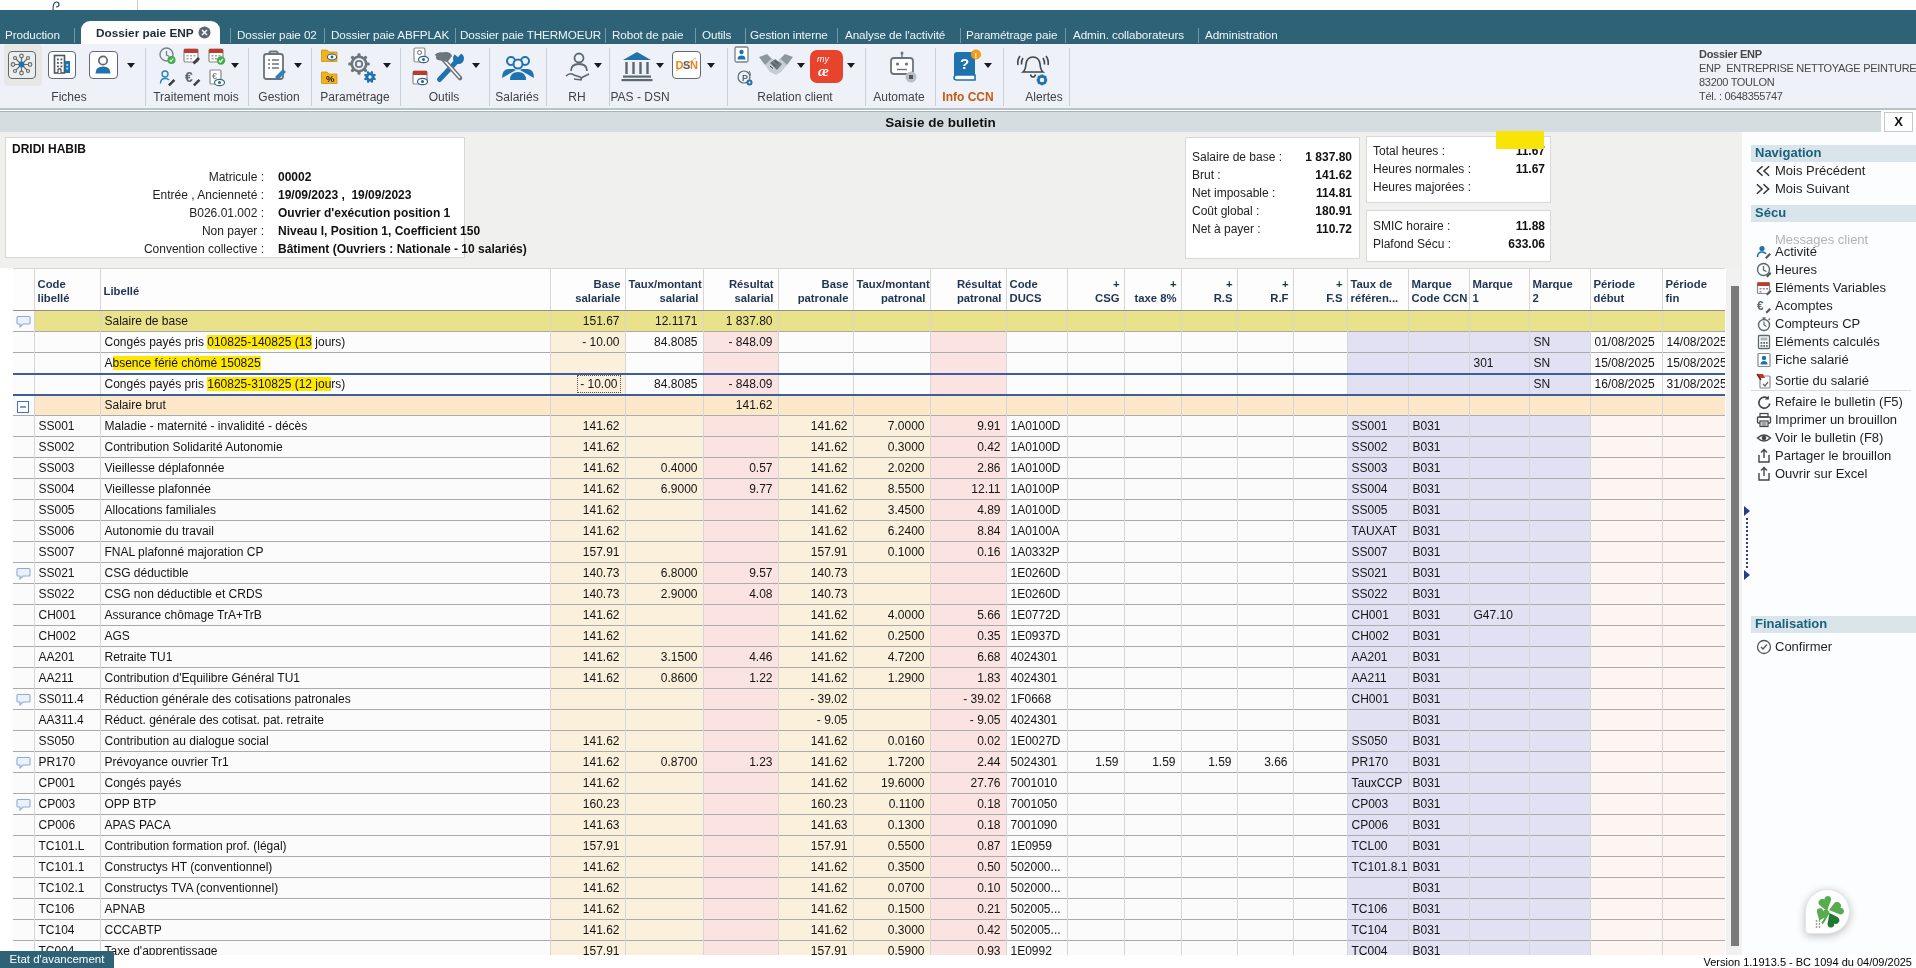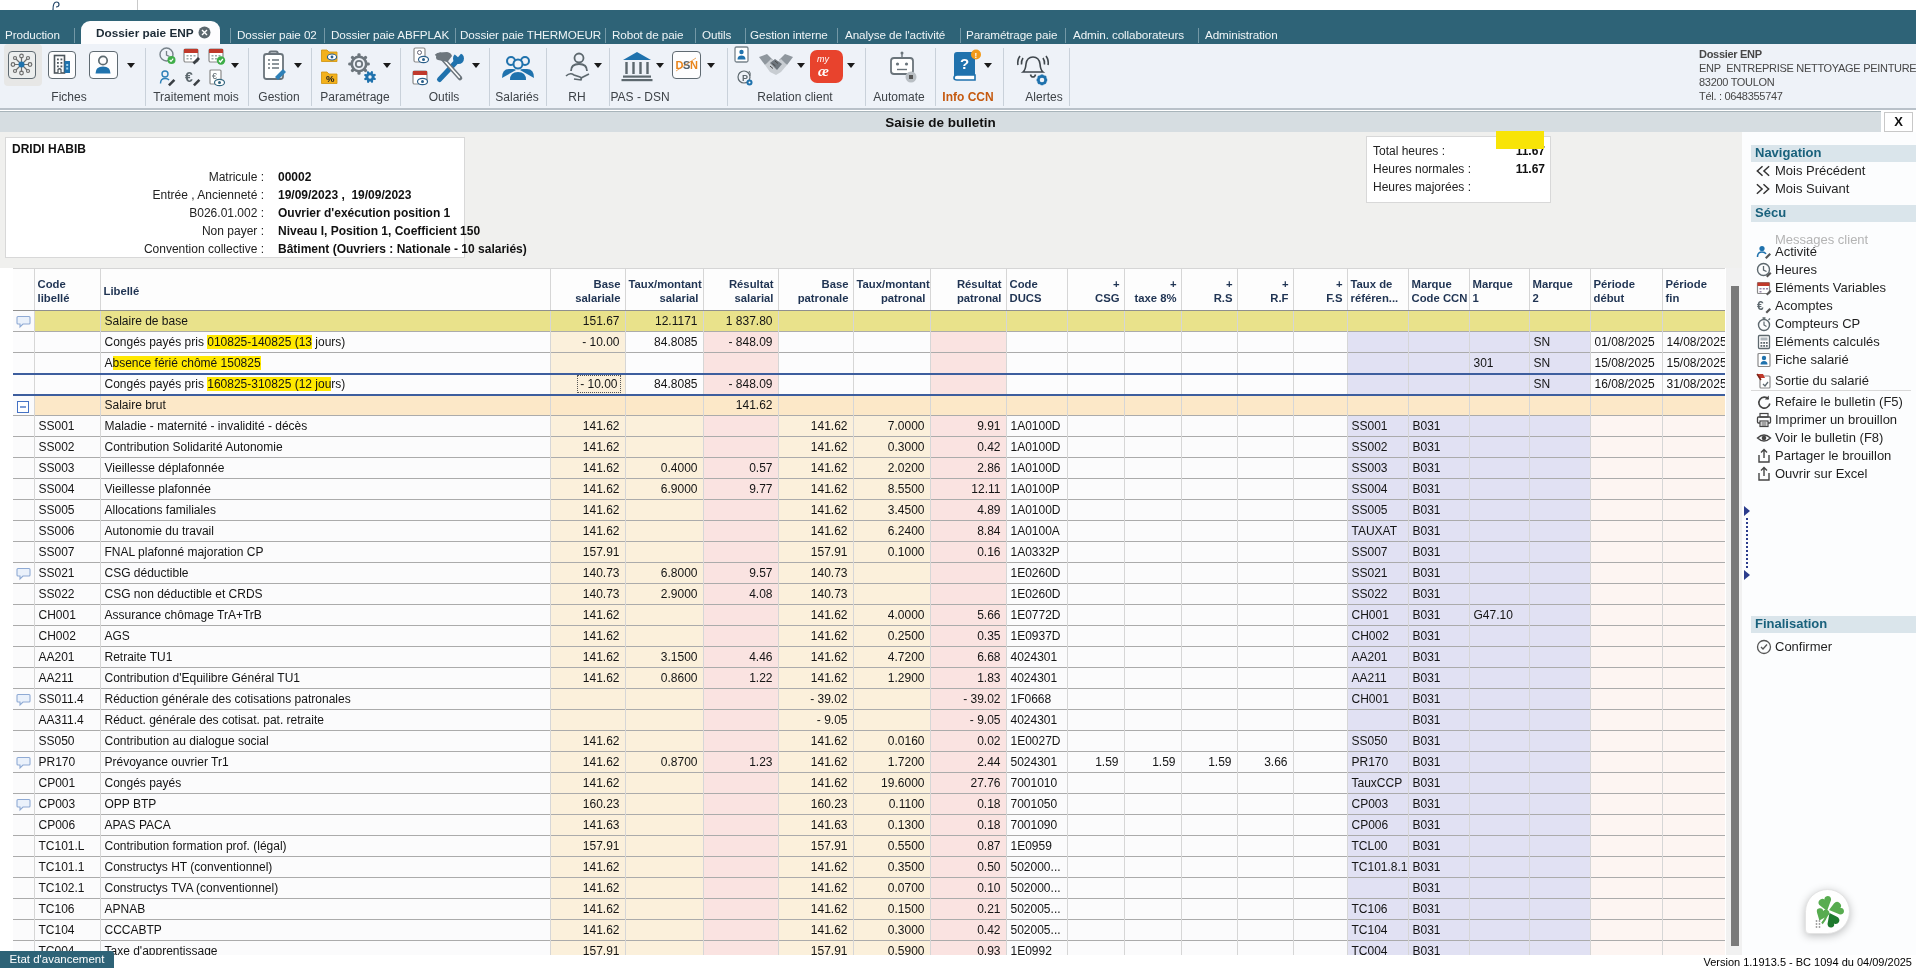--- a/index.html
+++ b/index.html
@@ -420,26 +420,44 @@
       <div class="val" style="left:272px;top:32px">00002</div>
       <div class="lab" style="left:0;top:50px;width:258px;text-align:right">Entrée , Ancienneté :</div>
       <div class="val" style="left:272px;top:50px">19/09/2023 ,&nbsp; 19/09/2023</div>
       <div class="lab" style="left:0;top:68px;width:258px;text-align:right">B026.01.002 :</div>
       <div class="val" style="left:272px;top:68px">Ouvrier d'exécution position 1</div>
       <div class="lab" style="left:0;top:86px;width:258px;text-align:right">Non payer :</div>
       <div class="val" style="left:272px;top:86px">Niveau I, Position 1, Coefficient 150</div>
       <div class="lab" style="left:0;top:104px;width:258px;text-align:right">Convention collective :</div>
       <div class="val" style="left:272px;top:104px">Bâtiment (Ouvriers : Nationale - 10 salariés)</div>
     </div>
+    <div class="panel" style="left:1185px;top:5px;width:175px;height:122px">
+      <div class="lab" style="left:6px;top:12px">Salaire de base :</div>
+      <div class="val" style="left:0;top:12px;width:166px;text-align:right">1 837.80</div>
+      <div class="lab" style="left:6px;top:30px">Brut :</div>
+      <div class="val" style="left:0;top:30px;width:166px;text-align:right">141.62</div>
+      <div class="lab" style="left:6px;top:48px">Net imposable :</div>
+      <div class="val" style="left:0;top:48px;width:166px;text-align:right">114.81</div>
+      <div class="lab" style="left:6px;top:66px">Coût global :</div>
+      <div class="val" style="left:0;top:66px;width:166px;text-align:right">180.91</div>
+      <div class="lab" style="left:6px;top:84px">Net à payer :</div>
+      <div class="val" style="left:0;top:84px;width:166px;text-align:right">110.72</div>
+    </div>
     <div class="panel" style="left:1366px;top:4px;width:185px;height:67px">
       <div class="lab" style="left:6px;top:7px">Total heures :</div>
       <div class="val" style="left:0;top:7px;width:178px;text-align:right">11.67</div>
       <div class="lab" style="left:6px;top:25px">Heures normales :</div>
       <div class="val" style="left:0;top:25px;width:178px;text-align:right">11.67</div>
       <div class="lab" style="left:6px;top:43px">Heures majorées :</div>
+    </div>
+    <div class="panel" style="left:1366px;top:78px;width:185px;height:52px">
+      <div class="lab" style="left:6px;top:8px">SMIC horaire :</div>
+      <div class="val" style="left:0;top:8px;width:178px;text-align:right">11.88</div>
+      <div class="lab" style="left:6px;top:26px">Plafond Sécu :</div>
+      <div class="val" style="left:0;top:26px;width:178px;text-align:right">633.06</div>
     </div>
     <div class="abs" style="left:1496px;top:-1px;width:48px;height:18px;background:#f8e407"></div>
   </div>
 <div class="abs" id="tablezone">
     <table>
       <colgroup>
         <col style="width:21px">
         <col style="width:66px">
         <col style="width:450px">
         <col style="width:75px">

